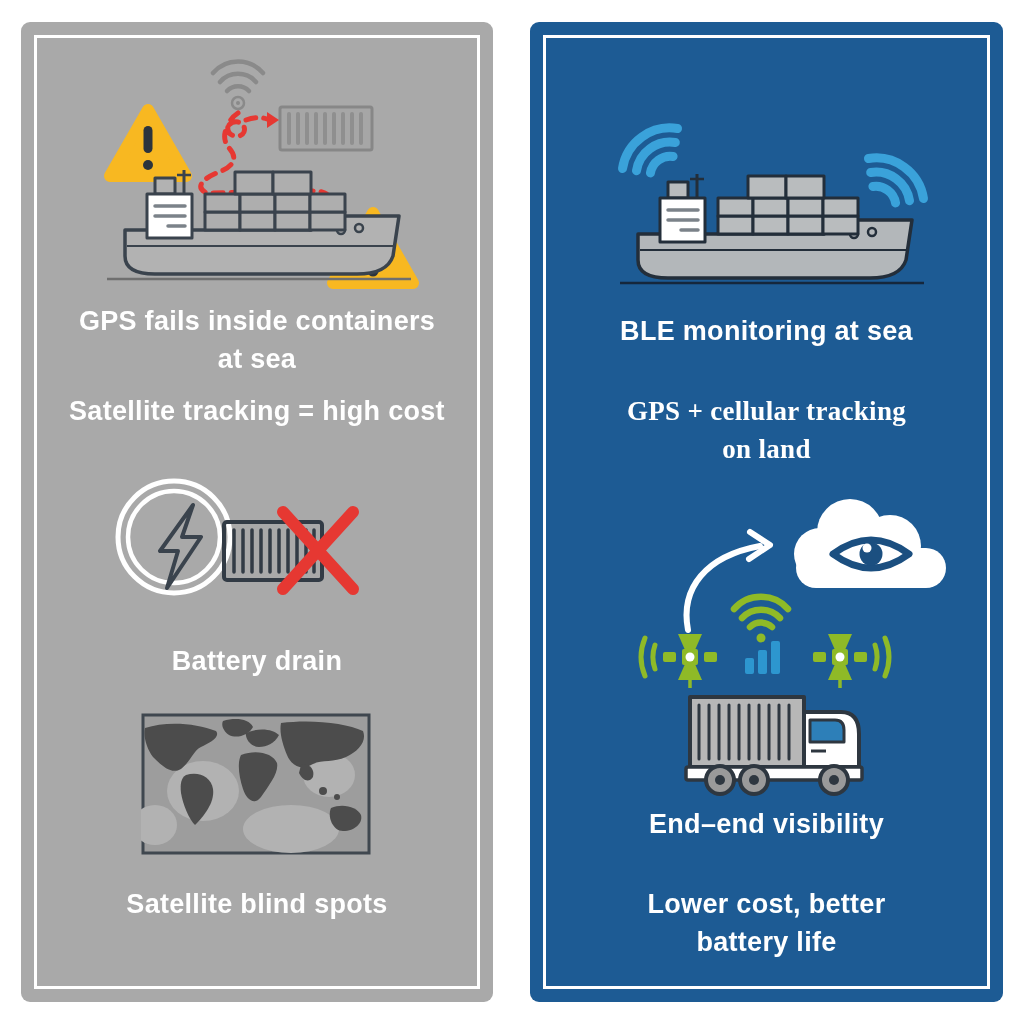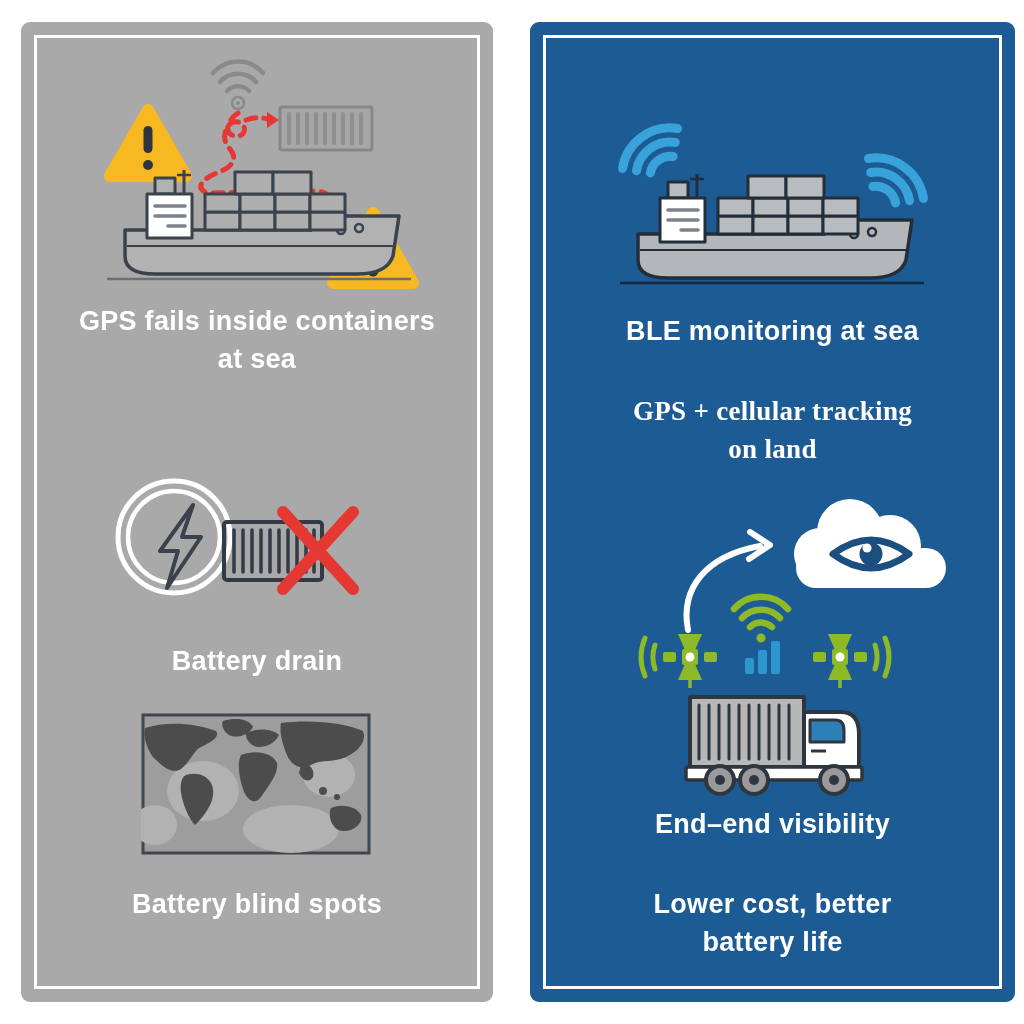--- a/index.html
+++ b/index.html
@@ -2,21 +2,21 @@
 <html><head>
 <meta charset="utf-8">
 <style>
   html,body{margin:0;padding:0;}
   body{
     width:1024px;height:1024px;position:relative;background:#ffffff;
     font-family:"Liberation Sans","DejaVu Sans",sans-serif;overflow:hidden;
   }
   .panel{position:absolute;top:22px;height:980px;border-radius:9px;}
   .panel-left{left:21px;width:472px;background:#a9a9a9;}
-  .panel-right{left:530px;width:473px;background:#1d5b94;padding-left:12px;}
+  .panel-right{left:530px;width:473px;background:#1d5b94;}
   .inner-border{
     position:absolute;left:13px;top:13px;right:13px;bottom:13px;
     border:3px solid #ffffff;pointer-events:none;
   }
   .caption{
     position:absolute;left:0;width:100%;text-align:center;color:#ffffff;
     font-size:27px;font-weight:600;letter-spacing:.3px;line-height:1.4;
     white-space:pre-line;margin:0;
   }
   svg{position:absolute;display:block;}
@@ -108,20 +108,21 @@
       <g stroke="#7b8289" stroke-width="3.5" stroke-linecap="round">
         <line x1="134" y1="148" x2="164" y2="148"></line>
         <line x1="134" y1="158" x2="164" y2="158"></line>
         <line x1="147" y1="168" x2="164" y2="168"></line>
       </g>
     </g>
   </svg>
 
   <p class="caption cap-l1">GPS fails inside containers
 at sea</p>
+  <p class="caption cap-l2">Satellite tracking = high cost</p>
 
   <svg class="scene-battery" width="472" height="150" viewBox="0 0 472 150">
     <g>
       <circle cx="153" cy="63" r="56" fill="none" stroke="#ffffff" stroke-width="5"></circle>
       <circle cx="153" cy="63" r="46" fill="none" stroke="#ffffff" stroke-width="4.5"></circle>
       <path d="M172,31 L139,77 L157,77 L146,114 L180,63 L161,63 Z" fill="none" stroke="#3a434d" stroke-width="4" stroke-linejoin="round"></path>
     </g>
     <g>
       <rect x="203" y="48" width="98" height="58" rx="3" fill="none" stroke="#323b45" stroke-width="4"></rect>
       <g stroke="#323b45" stroke-width="3.5" stroke-linecap="round">
@@ -160,21 +161,21 @@
       <path d="M105,20 C118,14 132,16 138,22 C134,30 126,34 118,34 C110,34 104,26 105,20 Z"></path>
       <path d="M100,42 C115,36 132,40 136,50 C138,60 128,72 120,84 C114,92 106,88 102,76 C98,64 96,50 100,42 Z"></path>
       <path d="M140,10 C170,6 205,10 222,18 C226,28 218,38 205,44 C192,50 180,46 170,52 C160,58 150,52 146,42 C142,32 138,20 140,10 Z"></path>
       <path d="M160,52 C168,50 174,56 172,64 C168,70 162,68 158,60 Z"></path>
       <path d="M190,95 C202,90 216,94 220,102 C222,110 214,118 202,118 C192,118 186,104 190,95 Z"></path>
       <circle cx="182" cy="78" r="4"></circle>
         <circle cx="196" cy="84" r="3"></circle>
     </g>
   </svg>
 
-  <p class="caption cap-l4">Battery blind spots</p>
+  <p class="caption cap-l4">Satellite blind spots</p>
 </section>
 
 <section class="panel panel-right">
   <div class="inner-border"></div>
 
   <svg class="scene1" width="473" height="245" viewBox="0 0 473 245">
     <g transform="translate(140,118) rotate(-36)" stroke="#3aa2da" fill="none" stroke-width="9" stroke-linecap="round">
       <path d="M-14,-14 A20,20 0 0 1 14,-14"></path>
       <path d="M-24,-24 A34,34 0 0 1 24,-24"></path>
       <path d="M-34,-34 A48,48 0 0 1 34,-34"></path>

